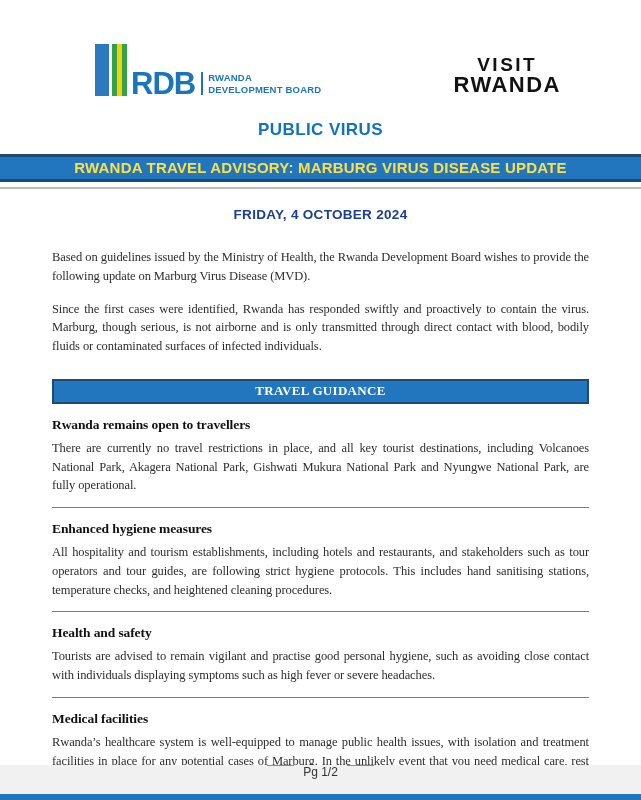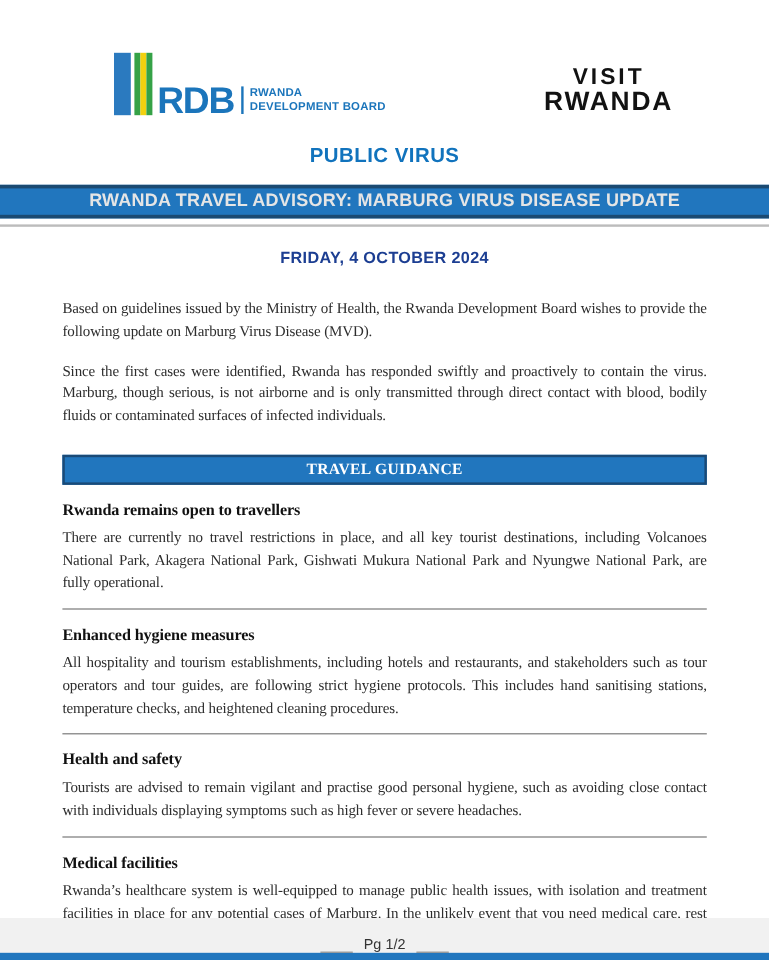--- a/index.html
+++ b/index.html
@@ -43,21 +43,21 @@
   
   .kicker {
     margin-top: 24px; text-align: center;
     font-size: 17px; font-weight: bold; color: #1173bd;
     letter-spacing: 0.4px;
   }
   .main-banner {
     margin-top: 14px; width: 100%;
     background: #2176be;
     border-top: 3px solid #1b4a72; border-bottom: 3px solid #1b4a72;
-    color: #e5e5e5; text-align: center;
+    color: #fde047; text-align: center;
     font-size: 15px; font-weight: bold; letter-spacing: 0.2px;
     padding: 2px 0 3px;
   }
   .sub-rule { margin-top: 5px; height: 2px; background: #bcbcbc; width: 100%; }
   .date-line {
     margin-top: 18px; text-align: center;
     font-size: 13.5px; font-weight: bold; color: #1c3e92;
     letter-spacing: 0.3px;
   }
 
@@ -84,21 +84,21 @@
   .section .sec-body {
     margin-top: 6px; text-align: justify;
     font-size: 12.5px; line-height: 1.5; color: #2d2d2d; letter-spacing: -0.1px;
   }
   .section .rule { margin-top: 12px; border-top: 1.5px solid #7a7a7a; }
 
   
   .footer { position: absolute; bottom: 0; left: 0; width: 100%; }
   .footer-band {
     height: 29px; background: #f1f1f1;
-    display: flex; align-items: flex-end; justify-content: center; gap: 9px;
+    display: flex; align-items: flex-start; justify-content: center; gap: 9px;
   }
   .footer-dash { width: 27px; height: 1px; background: #8a8a8a; }
   .page-label { font-size: 12px; color: #333333; font-family: "Liberation Sans", sans-serif; }
   .bottom-bar { height: 6px; background: #2176be; }
 </style>
 </head>
 <body>
 
 <div class="header">
   <div class="rdb-logo">

